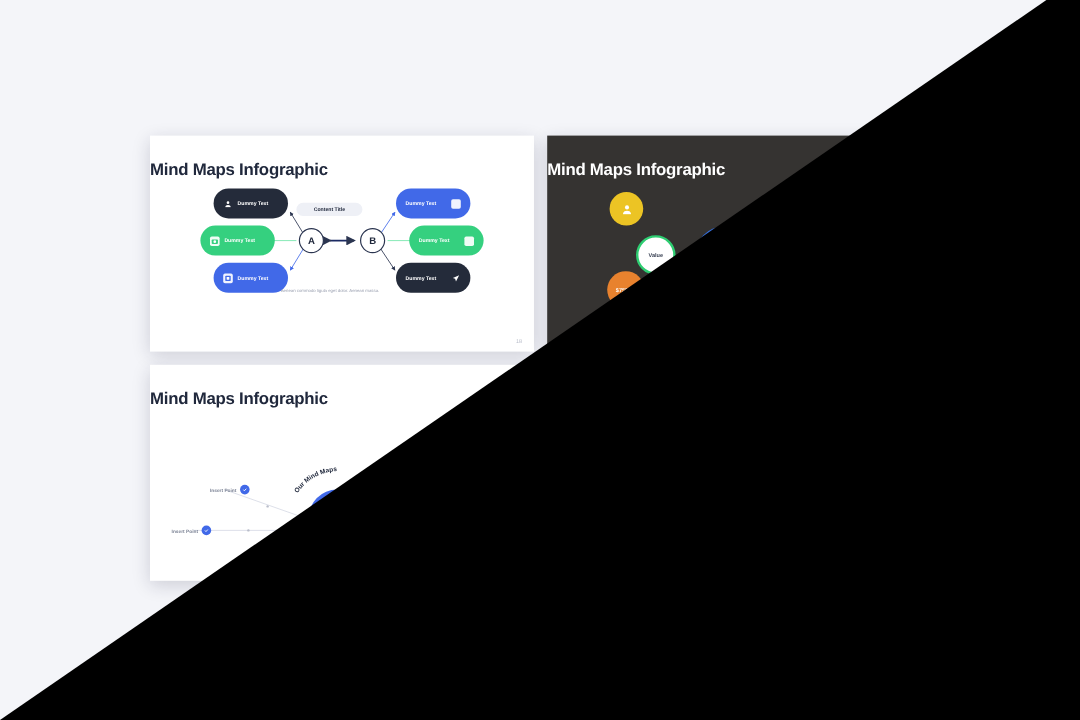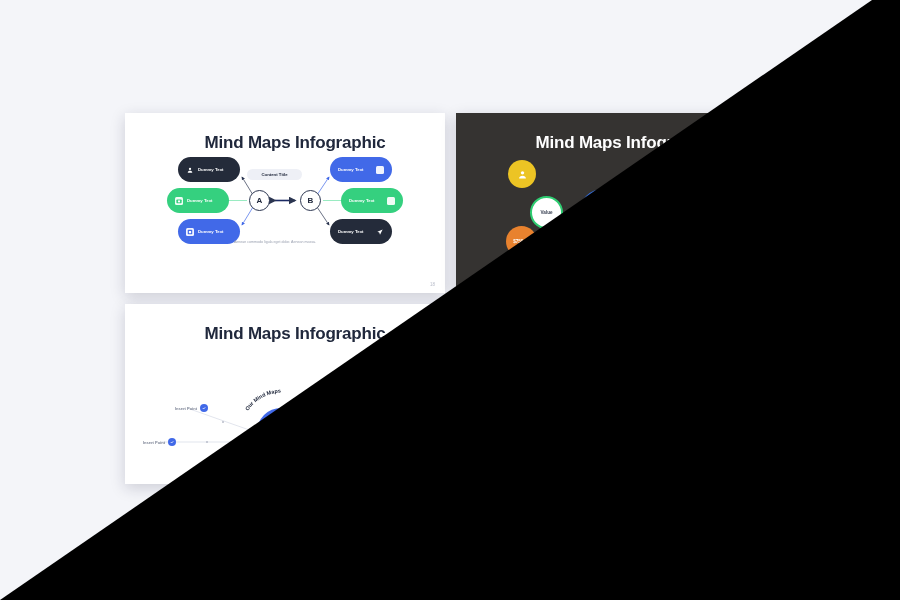--- a/index.html
+++ b/index.html
@@ -27,22 +27,21 @@
   }
   .slide{
     position:relative; overflow:hidden;
     box-shadow:0 4px 14px rgba(25,30,60,.18);
   }
   .slide.light{ background:#ffffff; }
   .slide.dark{ background:#353331; }
 
   .slide-title{
     position:absolute; left:0; right:0; top:20px;
-    text-align:center;
-    font-size:17px; font-weight:bold; letter-spacing:-.2px;margin-left:20px;
+    font-size:14px; font-weight:bold; letter-spacing:-.2px;
   }
   .light .slide-title{ color:#20283c; }
   .dark .slide-title{ color:#ffffff; }
 
   .page-num{
     position:absolute; right:10px; bottom:6px;
     font-size:4.5px;
   }
   .light .page-num{ color:#b9bdca; }
   .dark .page-num{ color:#6b6864; }

